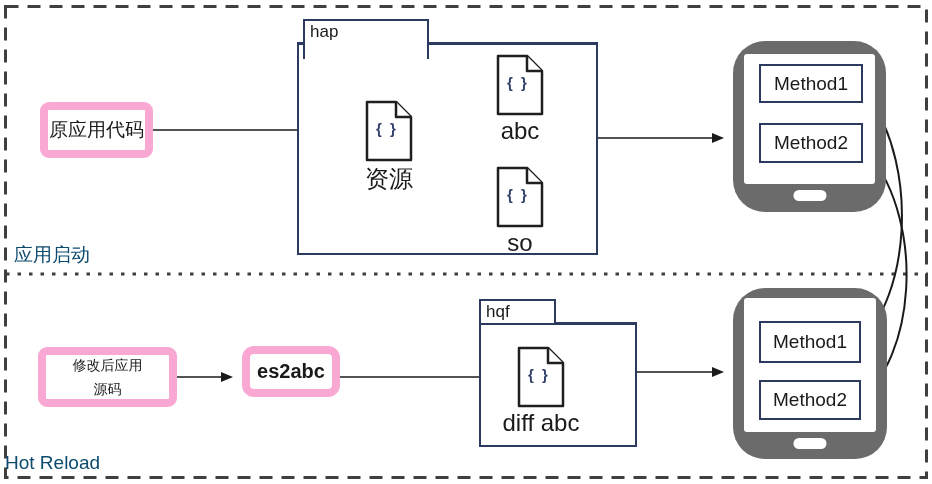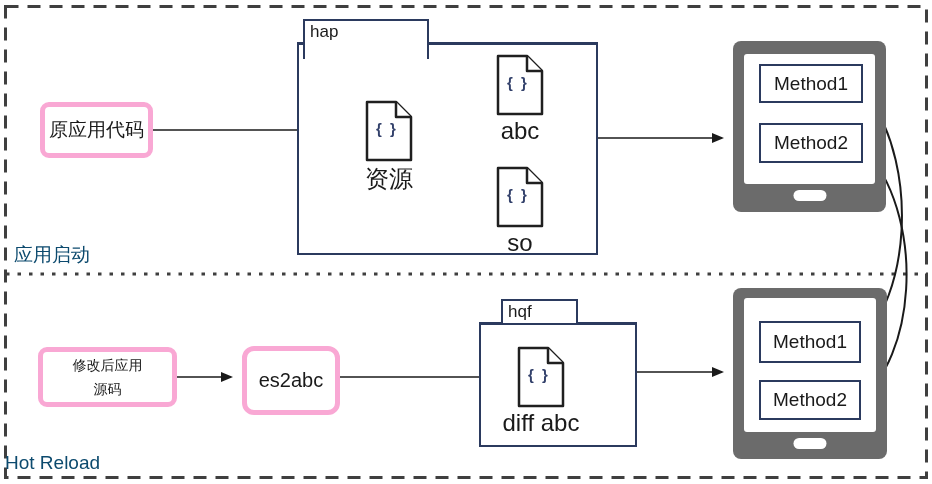--- a/index.html
+++ b/index.html
@@ -27,45 +27,45 @@
     color: #0c4a6e;
     white-space: nowrap;
   }
   .section-label.top { left: 14px; top: 242px; }
   .section-label.bottom { left: 5px; top: 452px; }
 
   
   .rbox {
     position: absolute;
     background: #ffffff;
-    border: 5px solid #f9a8d4;
+    border: 8px solid #f9a8d4;
     border-radius: 9px;
     display: flex;
     align-items: center;
     justify-content: center;
     text-align: center;
     color: #1a1a1a;
   }
   .rbox.src-top   { left: 40px;  top: 102px; width: 113px; height: 56px; font-size: 19px; }
   .rbox.src-bot   { left: 38px;  top: 347px; width: 139px; height: 60px; font-size: 14px; line-height: 24px; flex-direction: column; }
-  .rbox.tool      { left: 242px; top: 346px; width: 98px;  height: 69px; font-size: 20px; border-radius: 12px; }
+  .rbox.tool      { left: 242px; top: 346px; width: 98px;  height: 51px; font-size: 20px; border-radius: 12px; font-weight: bold; }
 
   
   .folder-tab {
     position: absolute;
     background: #ffffff;
     border: 2px solid #2b3a5e;
     border-bottom: none;
     font-size: 17px;
     color: #1a1a1a;
     padding: 1px 0 0 5px;
     z-index: 2;
   }
   .folder-tab.hap { left: 303px; top: 19px;  width: 126px; height: 40px; }
-  .folder-tab.hqf { left: 479px; top: 299px; width: 77px;  height: 24px; margin-left: 22px; }
+  .folder-tab.hqf { left: 479px; top: 299px; width: 77px;  height: 24px; }
   .folder-body {
     position: absolute;
     background: #ffffff;
     border: 2px solid #2b3a5e;
     border-top-width: 3px;
     z-index: 1;
   }
   .folder-body.hap { left: 297px; top: 42px;  width: 301px; height: 213px; }
   .folder-body.hqf { left: 479px; top: 322px; width: 158px; height: 125px; }
 
@@ -90,21 +90,21 @@
   }
   .file-node.f-ziyuan  { left: 365px; top: 100px; }
   .file-node.f-abc     { left: 496px; top: 54px;  }
   .file-node.f-so      { left: 496px; top: 166px; }
   .file-node.f-diffabc { left: 517px; top: 346px; }
 
   
   .device {
     position: absolute;
     background: #6b6b6b;
-    border-radius: 8px;
+    border-radius: 32px;
     z-index: 1;
   }
   .device.top    { left: 733px; top: 41px;  width: 153px; height: 171px; }
   .device.bottom { left: 733px; top: 288px; width: 154px; height: 171px; }
   .device .screen {
     position: absolute;
     left: 11px; top: 13px; right: 11px; height: 130px;
     background: #ffffff;
     border-radius: 3px;
   }

